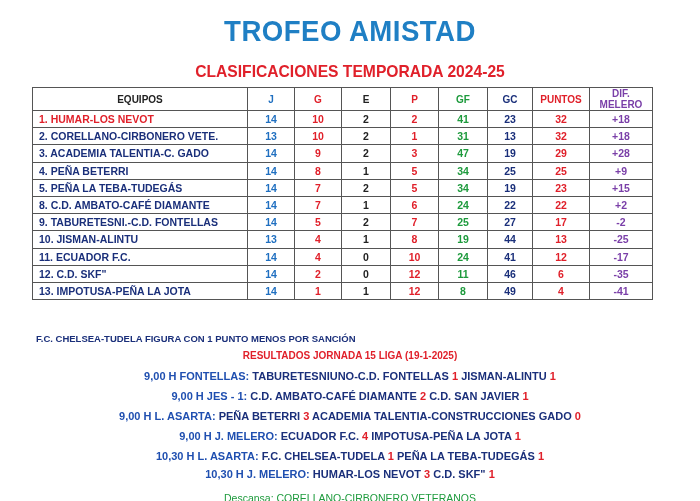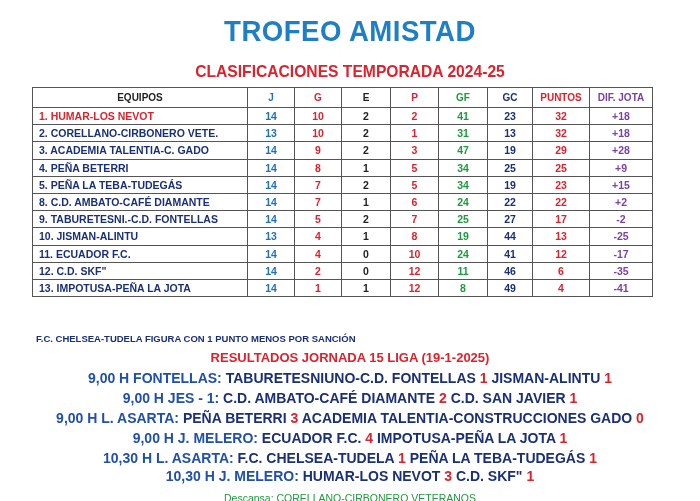--- a/index.html
+++ b/index.html
@@ -10,22 +10,22 @@
   table.std td, table.std th { border:1px solid #555; height:16.2px; padding:0; text-align:center; }
   table.std th { height:19px; font-size:10px; }
   td.team { text-align:left !important; padding-left:6px !important;margin-top:10px; }
   .c-blue { color:#1f6fc0; }
   .c-red { color:#e0202a; }
   .c-dark { color:#222; }
   .c-green { color:#1d9a3c; }
   .c-purple { color:#7a3fa8; }
   .c-navy { color:#1a2f7a; }
   .note { position:absolute; left:36px; top:333px; font-size:9.5px; font-weight:bold; color:#1a2f7a; }
-  .results-title { position:absolute; left:0; width:700px; top:350px; text-align:center; font-size:13px; font-weight:bold; color:#e0202a; }
-  .res { position:absolute; left:0; width:700px; text-align:center; font-size:14px; font-weight:bold; white-space:nowrap; }
+  .results-title { position:absolute; left:0; width:700px; top:350px; text-align:center; font-size:10px; font-weight:bold; color:#e0202a; }
+  .res { position:absolute; left:0; width:700px; text-align:center; font-size:11px; font-weight:bold; white-space:nowrap; }
   .res .time { color:#1f4fb0; }
   .res .team { color:#1a2f7a; }
   .res .score { color:#e0202a; }
   .rest { position:absolute; left:0; width:700px; top:492px; text-align:center; font-size:10.5px; font-weight:normal; color:#1d9a3c; }
 </style>
 </head>
 <body>
 
 <div class="title">TROFEO AMISTAD</div>
 <div class="subtitle">CLASIFICACIONES TEMPORADA 2024-25</div>
@@ -34,21 +34,21 @@
   <thead>
     <tr>
       <th style="width:214px" class="c-dark">EQUIPOS</th>
       <th style="width:46px" class="c-blue">J</th>
       <th style="width:46px" class="c-red">G</th>
       <th style="width:48px" class="c-dark">E</th>
       <th style="width:47px" class="c-red">P</th>
       <th style="width:48px" class="c-green">GF</th>
       <th style="width:44px" class="c-navy">GC</th>
       <th style="width:56px" class="c-red">PUNTOS</th>
-      <th style="width:62px" class="c-purple">DIF. JOTA</th>
+      <th style="width:62px" class="c-purple">DIF. MELERO</th>
     </tr>
   </thead>
   <tbody id="std-body">
       <tr>
     <td class="team c-red">1. HUMAR-LOS NEVOT</td>
     <td class="c-blue">14</td>
     <td class="c-red">10</td>
     <td class="c-dark">2</td>
     <td class="c-red">2</td>
     <td class="c-green">41</td>

